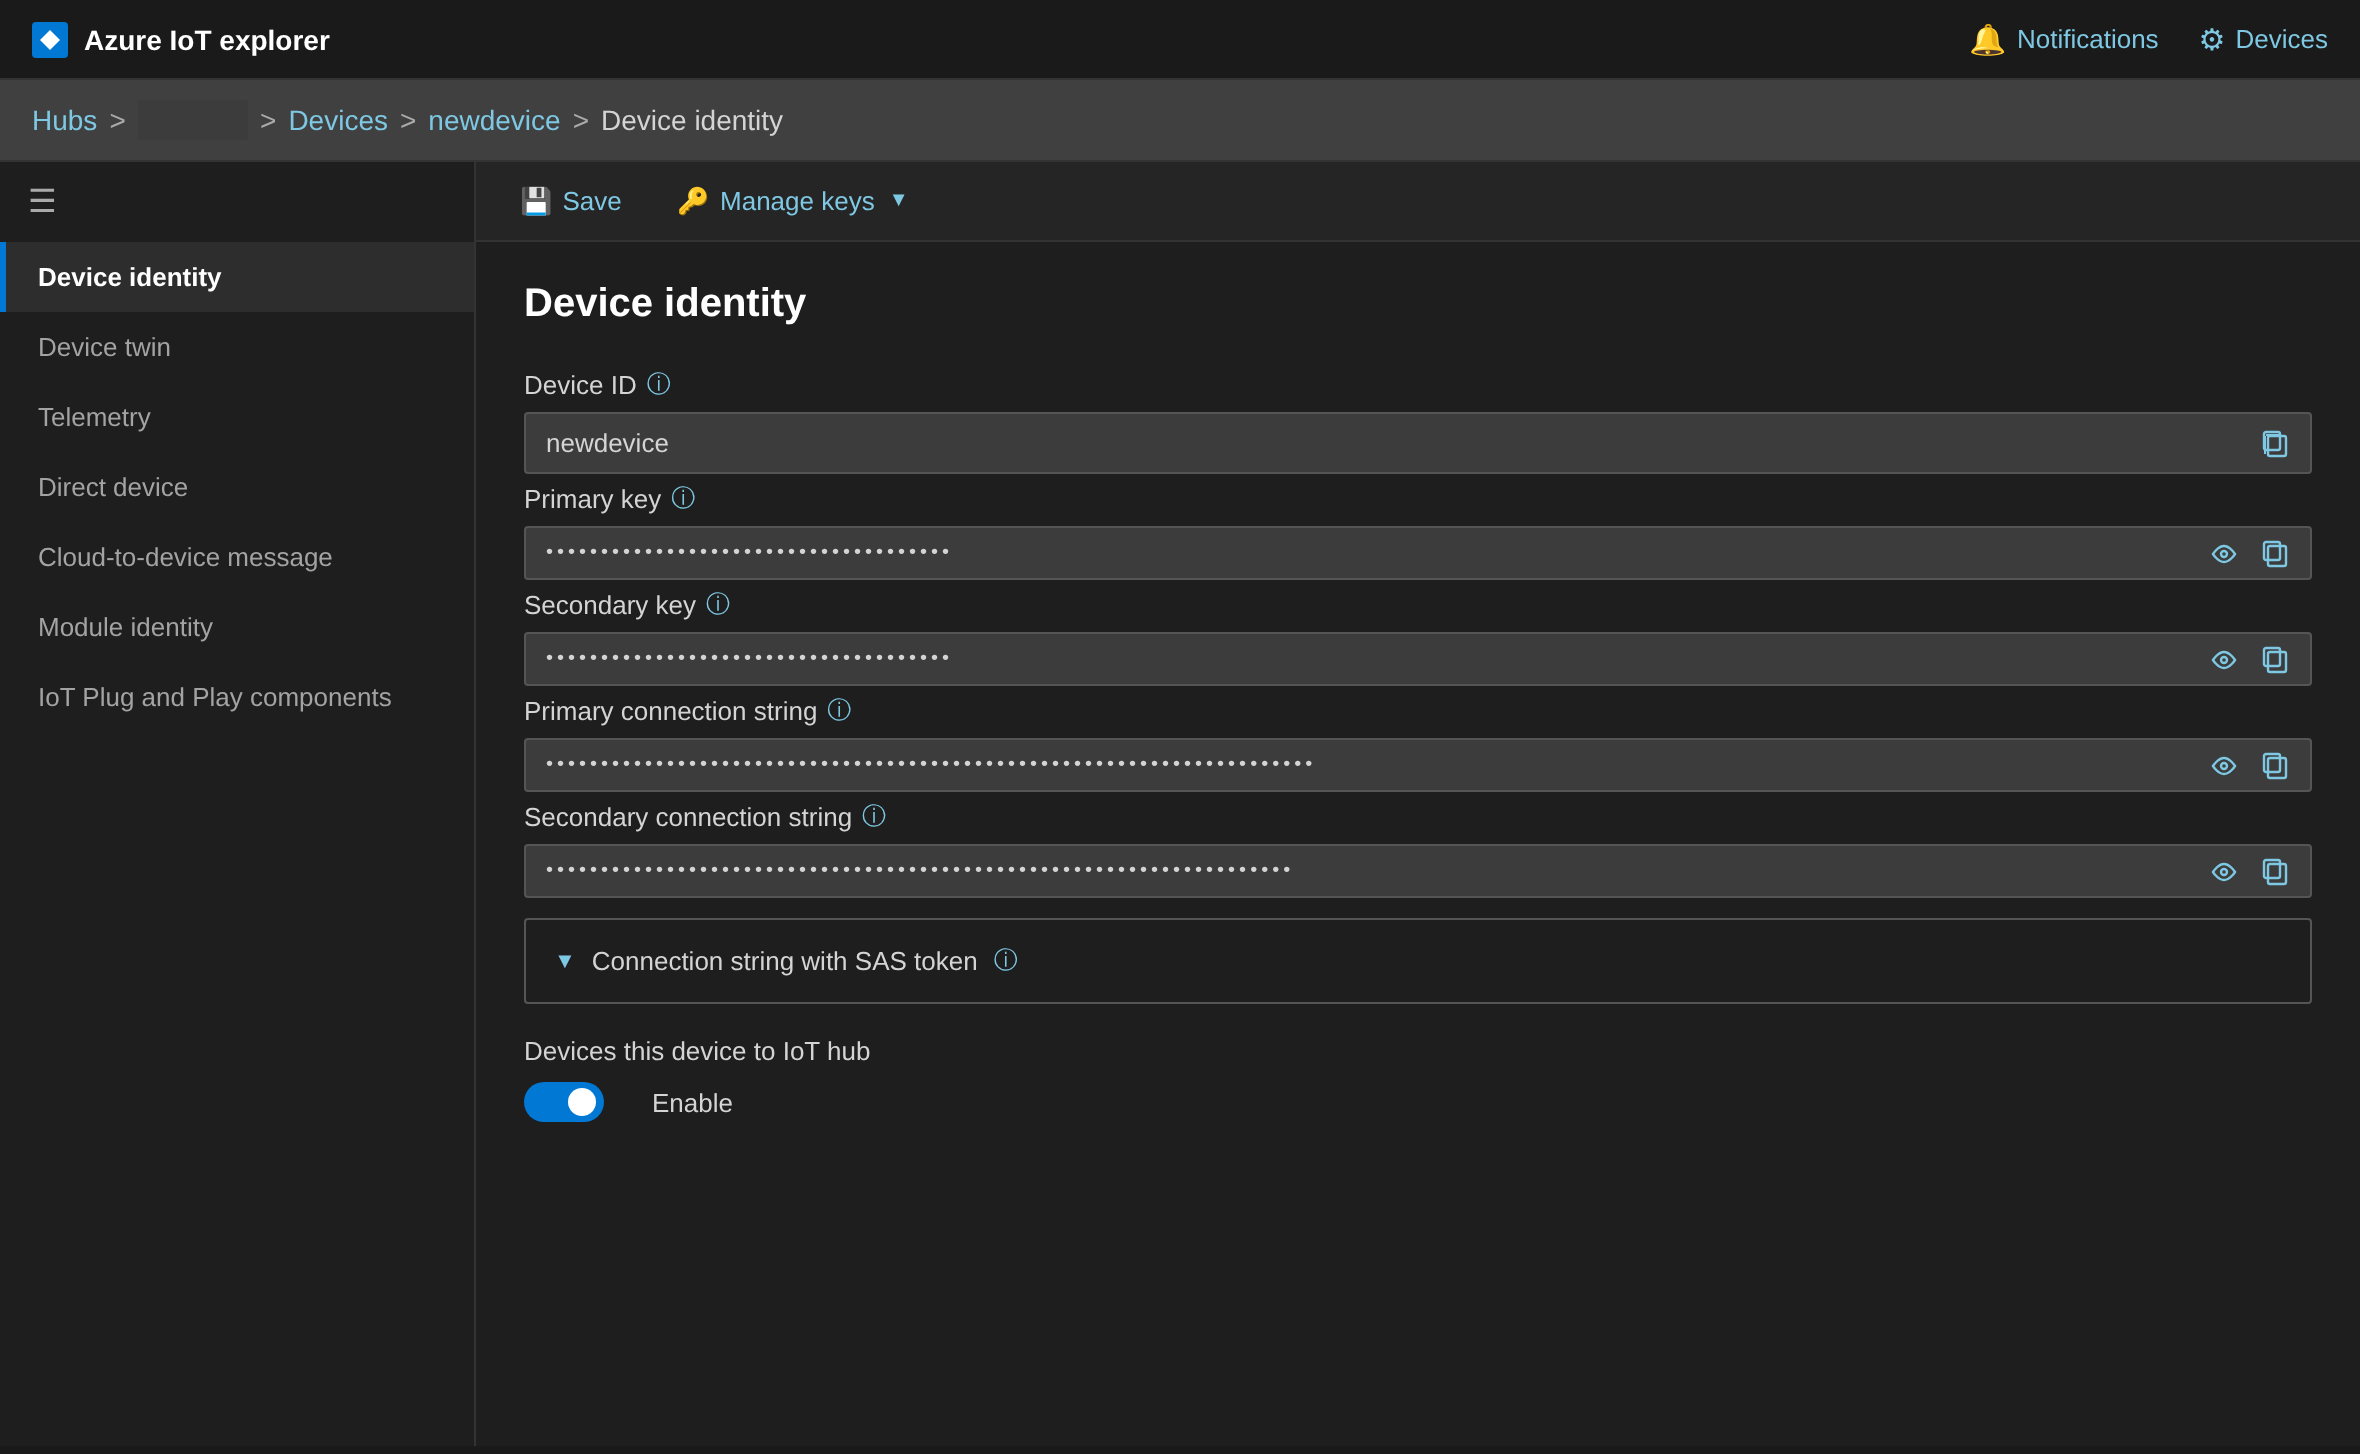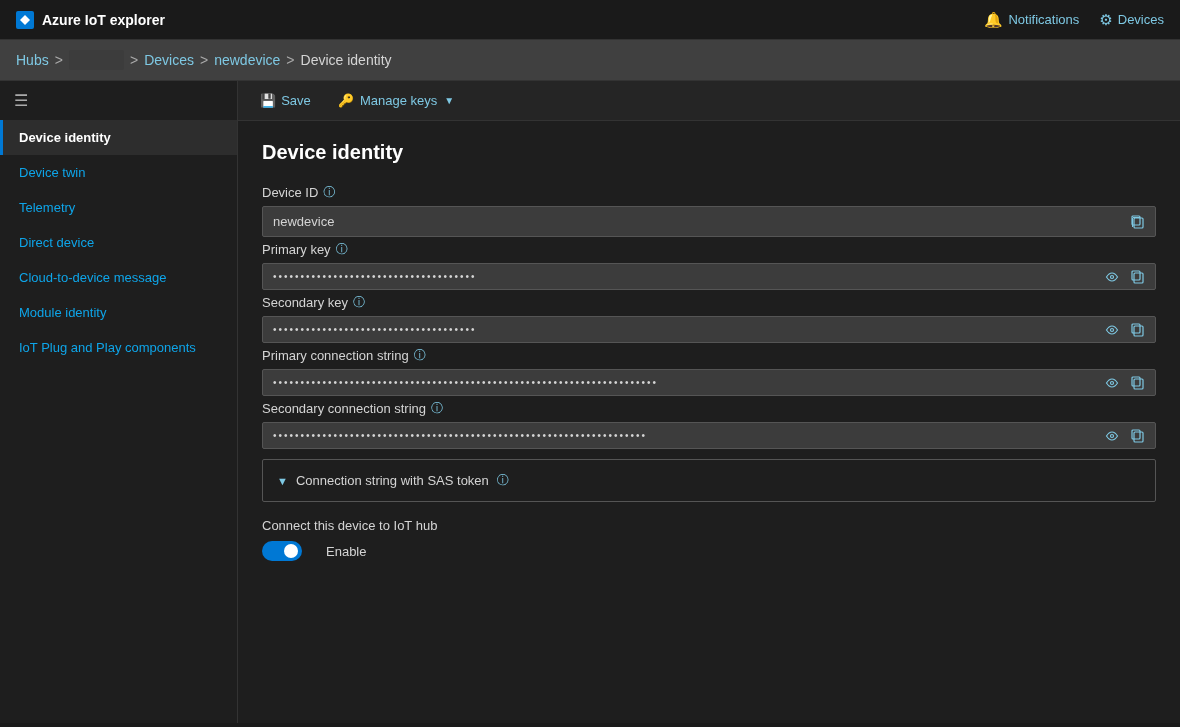--- a/index.html
+++ b/index.html
@@ -79,21 +79,21 @@
     }
     .sidebar-menu-icon {
       padding: 10px 14px;
       cursor: pointer;
       color: #aaa;
       font-size: 16px;
     }
     .sidebar-item {
       padding: 10px 16px;
       cursor: pointer;
-      color: #0ea5e9;
+      color: #a3a3a3;
       font-size: 13px;
       border-left: 3px solid transparent;
     }
     .sidebar-item.active {
       background: #2d2d2d;
       border-left: 3px solid #0078d4;
       color: #fff;
       font-weight: 600;
     }
     
@@ -444,21 +444,21 @@
 
       <div class="sas-section">
         <div class="sas-header">
           <span style="color:#7ec8e3; font-size:11px;">▼</span>
           <span>Connection string with SAS token</span>
           <span class="info-icon" title="Info">ⓘ</span>
         </div>
       </div>
 
       <div class="connect-section">
-        <div class="connect-label">Connect this device to IoT hub</div>
+        <div class="connect-label">Devices this device to IoT hub</div>
         <div class="toggle-row">
           <label class="toggle-switch">
             <input type="checkbox" checked="" style="">
             <span class="toggle-slider"></span>
           </label>
           <span class="toggle-label">Enable</span>
         </div>
       </div>
 
     </div>

